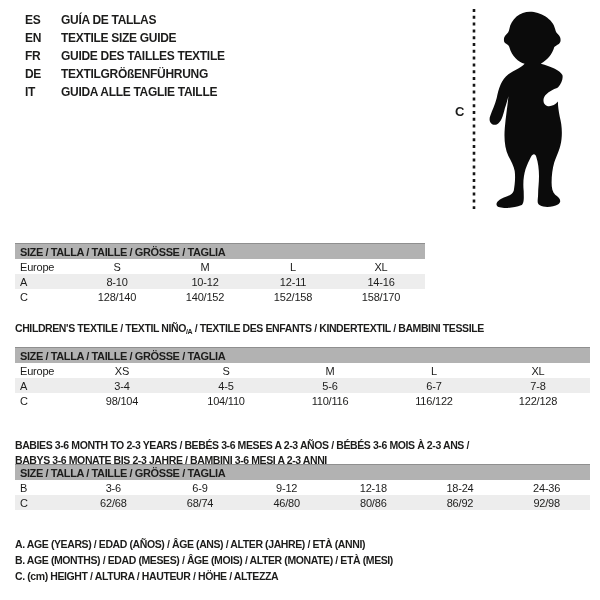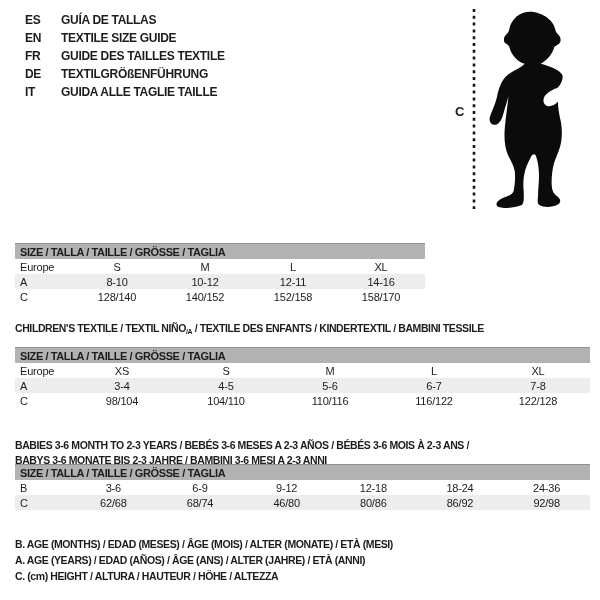--- a/index.html
+++ b/index.html
@@ -235,18 +235,18 @@
         <td>68/74</td>
         <td>46/80</td>
         <td>80/86</td>
         <td>86/92</td>
         <td>92/98</td>
       </tr>
     </tbody>
   </table>
 
   <div class="footnotes">
+    <div>A. AGE (YEARS) / EDAD (AÑOS) / ÂGE (ANS) / ALTER (JAHRE) / ETÀ (ANNI)</div>
     <div>B. AGE (MONTHS) / EDAD (MESES) / ÂGE (MOIS) / ALTER (MONATE) / ETÀ (MESI)</div>
-    <div>A. AGE (YEARS) / EDAD (AÑOS) / ÂGE (ANS) / ALTER (JAHRE) / ETÀ (ANNI)</div>
     <div>C. (cm) HEIGHT / ALTURA / HAUTEUR / HÖHE / ALTEZZA</div>
   </div>
 
 </div>
 
 </body></html>

